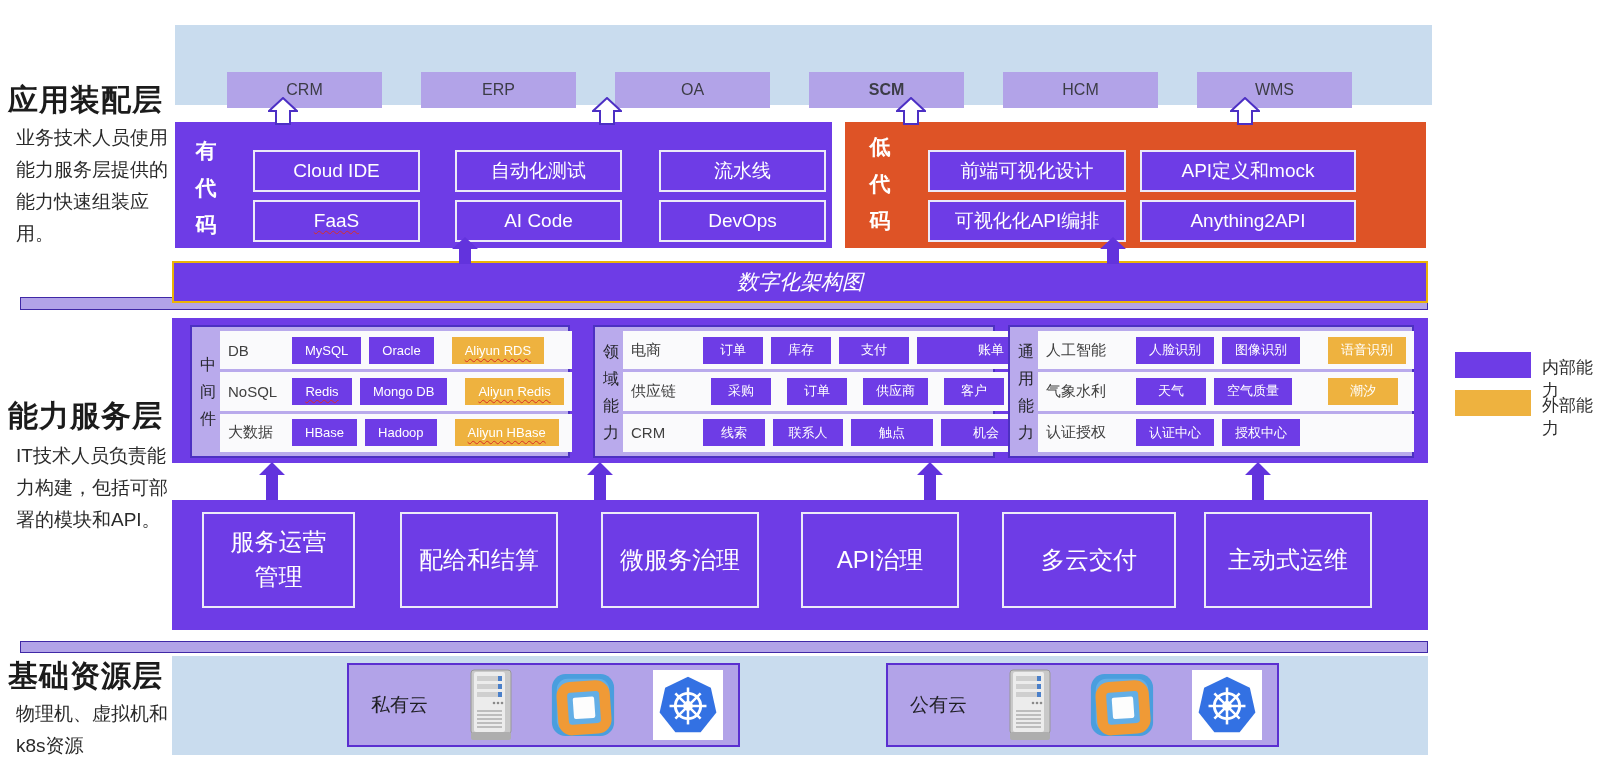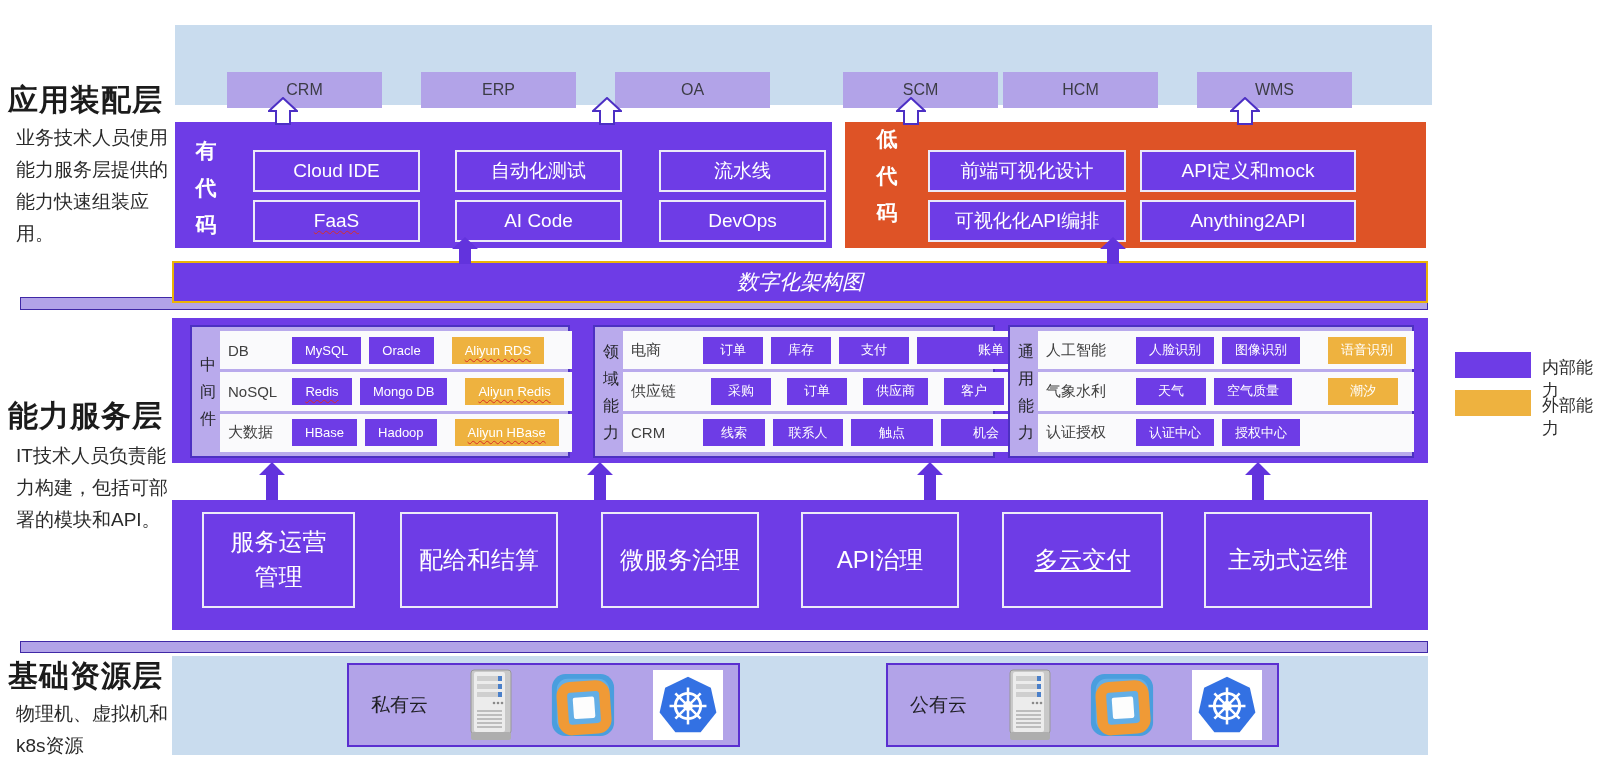--- a/index.html
+++ b/index.html
@@ -74,21 +74,21 @@
   <div class="layer-title" style="left:8px;top:396px;">能力服务层</div>
   <div class="layer-desc" style="left:16px;top:440px;">IT技术人员负责能力构建，包括可部署的模块和API。</div>
 
   <div class="layer-title" style="left:8px;top:656px;">基础资源层</div>
   <div class="layer-desc" style="left:16px;top:698px;">物理机、虚拟机和k8s资源</div>
 
   <div class="top-bar">
     <div class="app-box" style="left:52px;">CRM</div>
     <div class="app-box" style="left:246px;">ERP</div>
     <div class="app-box" style="left:440px;">OA</div>
-    <div class="app-box" style="left:668px;">SCM</div>
+    <div class="app-box" style="left:634px;font-weight:bold;">SCM</div>
     <div class="app-box" style="left:828px;">HCM</div>
     <div class="app-box" style="left:1022px;">WMS</div>
   </div>
 
   <svg class="abs" style="left:268px;top:97px;z-index:4;" width="30" height="28">
     <polygon points="15,1 29,14 22,14 22,27 8,27 8,14 1,14" fill="#fff" stroke="#4c2fc4" stroke-width="2"></polygon>
     </svg>
   <svg class="abs" style="left:592px;top:97px;z-index:4;" width="30" height="28">
     <polygon points="15,1 29,14 22,14 22,27 8,27 8,14 1,14" fill="#fff" stroke="#4c2fc4" stroke-width="2"></polygon>
     </svg>
@@ -104,21 +104,21 @@
   <div class="cbox" style="left:253px;top:150px;width:163px;">Cloud IDE</div>
   <div class="cbox" style="left:455px;top:150px;width:163px;">自动化测试</div>
   <div class="cbox" style="left:659px;top:150px;width:163px;">流水线</div>
   <div class="cbox" style="left:253px;top:200px;width:163px;">
       <span class="wavy">FaaS</span>
     </div>
   <div class="cbox" style="left:455px;top:200px;width:163px;">AI Code</div>
   <div class="cbox" style="left:659px;top:200px;width:163px;">DevOps</div>
 
   <div class="block lowcode"></div>
-  <div class="block-vlabel" style="left:868px;top:120px;margin-left:7px;">低代码</div>
+  <div class="block-vlabel" style="left:868px;top:128px;">低代码</div>
   <div class="cbox" style="left:928px;top:150px;width:194px;">前端可视化设计</div>
   <div class="cbox" style="left:1140px;top:150px;width:212px;">API定义和mock</div>
   <div class="cbox" style="left:928px;top:200px;width:194px;">可视化化API编排</div>
   <div class="cbox" style="left:1140px;top:200px;width:212px;">Anything2API</div>
 
   <svg class="abs" style="left:452px;top:237px;z-index:4;" width="26" height="27">
     <polygon points="13,0 26,12 19,12 19,27 7,27 7,12 0,12" fill="#6233dd"></polygon>
     </svg>
   <svg class="abs" style="left:1100px;top:237px;z-index:4;" width="26" height="27">
     <polygon points="13,0 26,12 19,12 19,27 7,27 7,12 0,12" fill="#6233dd"></polygon>
@@ -220,21 +220,21 @@
     </svg>
   <svg class="abs" style="left:1245px;top:462px;z-index:4;" width="26" height="38">
     <polygon points="13,0 26,13 19,13 19,38 7,38 7,13 0,13" fill="#6233dd"></polygon>
     </svg>
 
   <div class="ops-band"></div>
   <div class="ops-box" style="left:202px;width:153px;padding:0 26px;">服务运营管理</div>
   <div class="ops-box" style="left:400px;width:158px;">配给和结算</div>
   <div class="ops-box" style="left:601px;width:158px;">微服务治理</div>
   <div class="ops-box" style="left:801px;width:158px;">API治理</div>
-  <div class="ops-box" style="left:1002px;width:161px;text-decoration:underline;">多云交付</div>
+  <div class="ops-box" style="left:1002px;width:174px;">多云交付</div>
   <div class="ops-box" style="left:1204px;width:168px;">主动式运维</div>
 
   <div class="divider" style="top:641px;height:12px;"></div>
   <div class="infra-band"></div>
 
   <div class="cloud-box" style="left:347px;">
     <span class="cloud-label">私有云</span>
     <span class="cloud-icon">
       <svg width="44" height="72" viewBox="0 0 44 72">
         <rect x="2" y="1" width="40" height="64" rx="3" fill="#c9c9c9" stroke="#979797"></rect>

